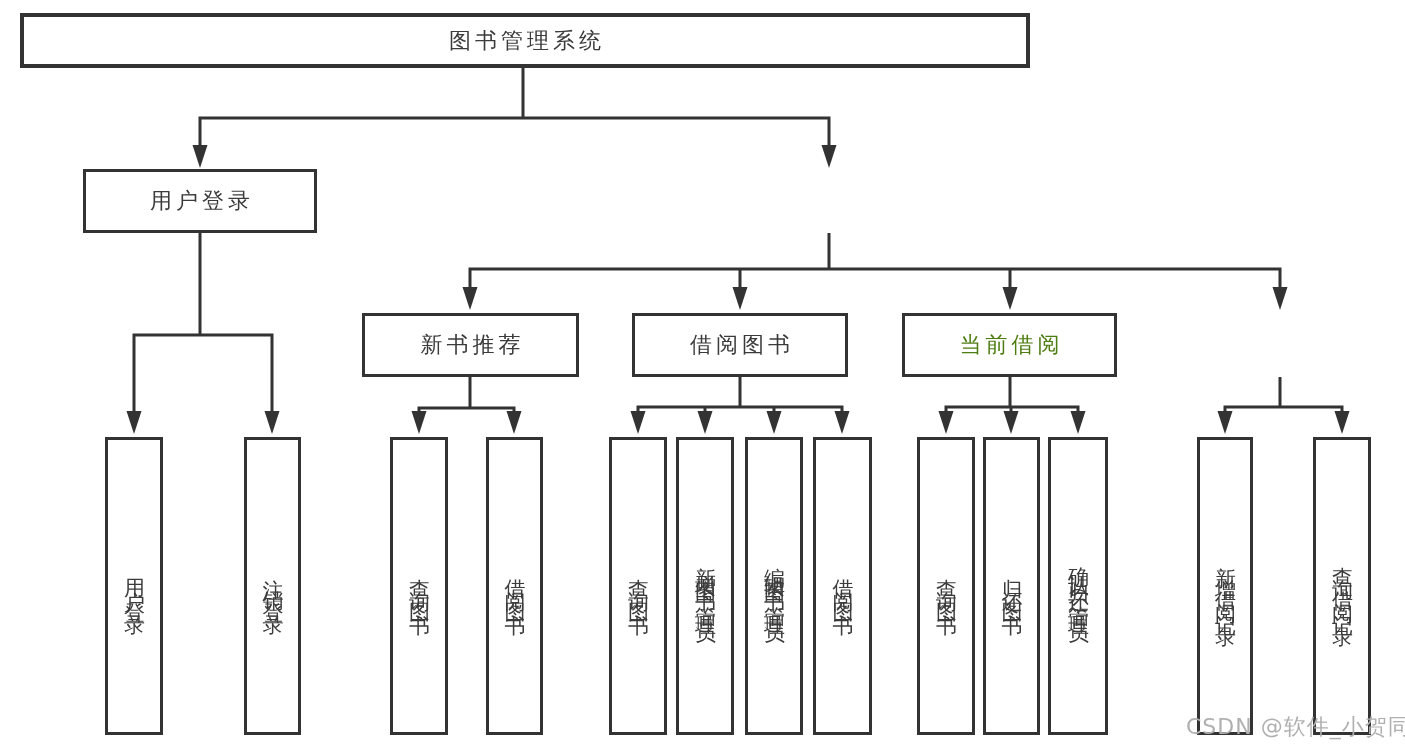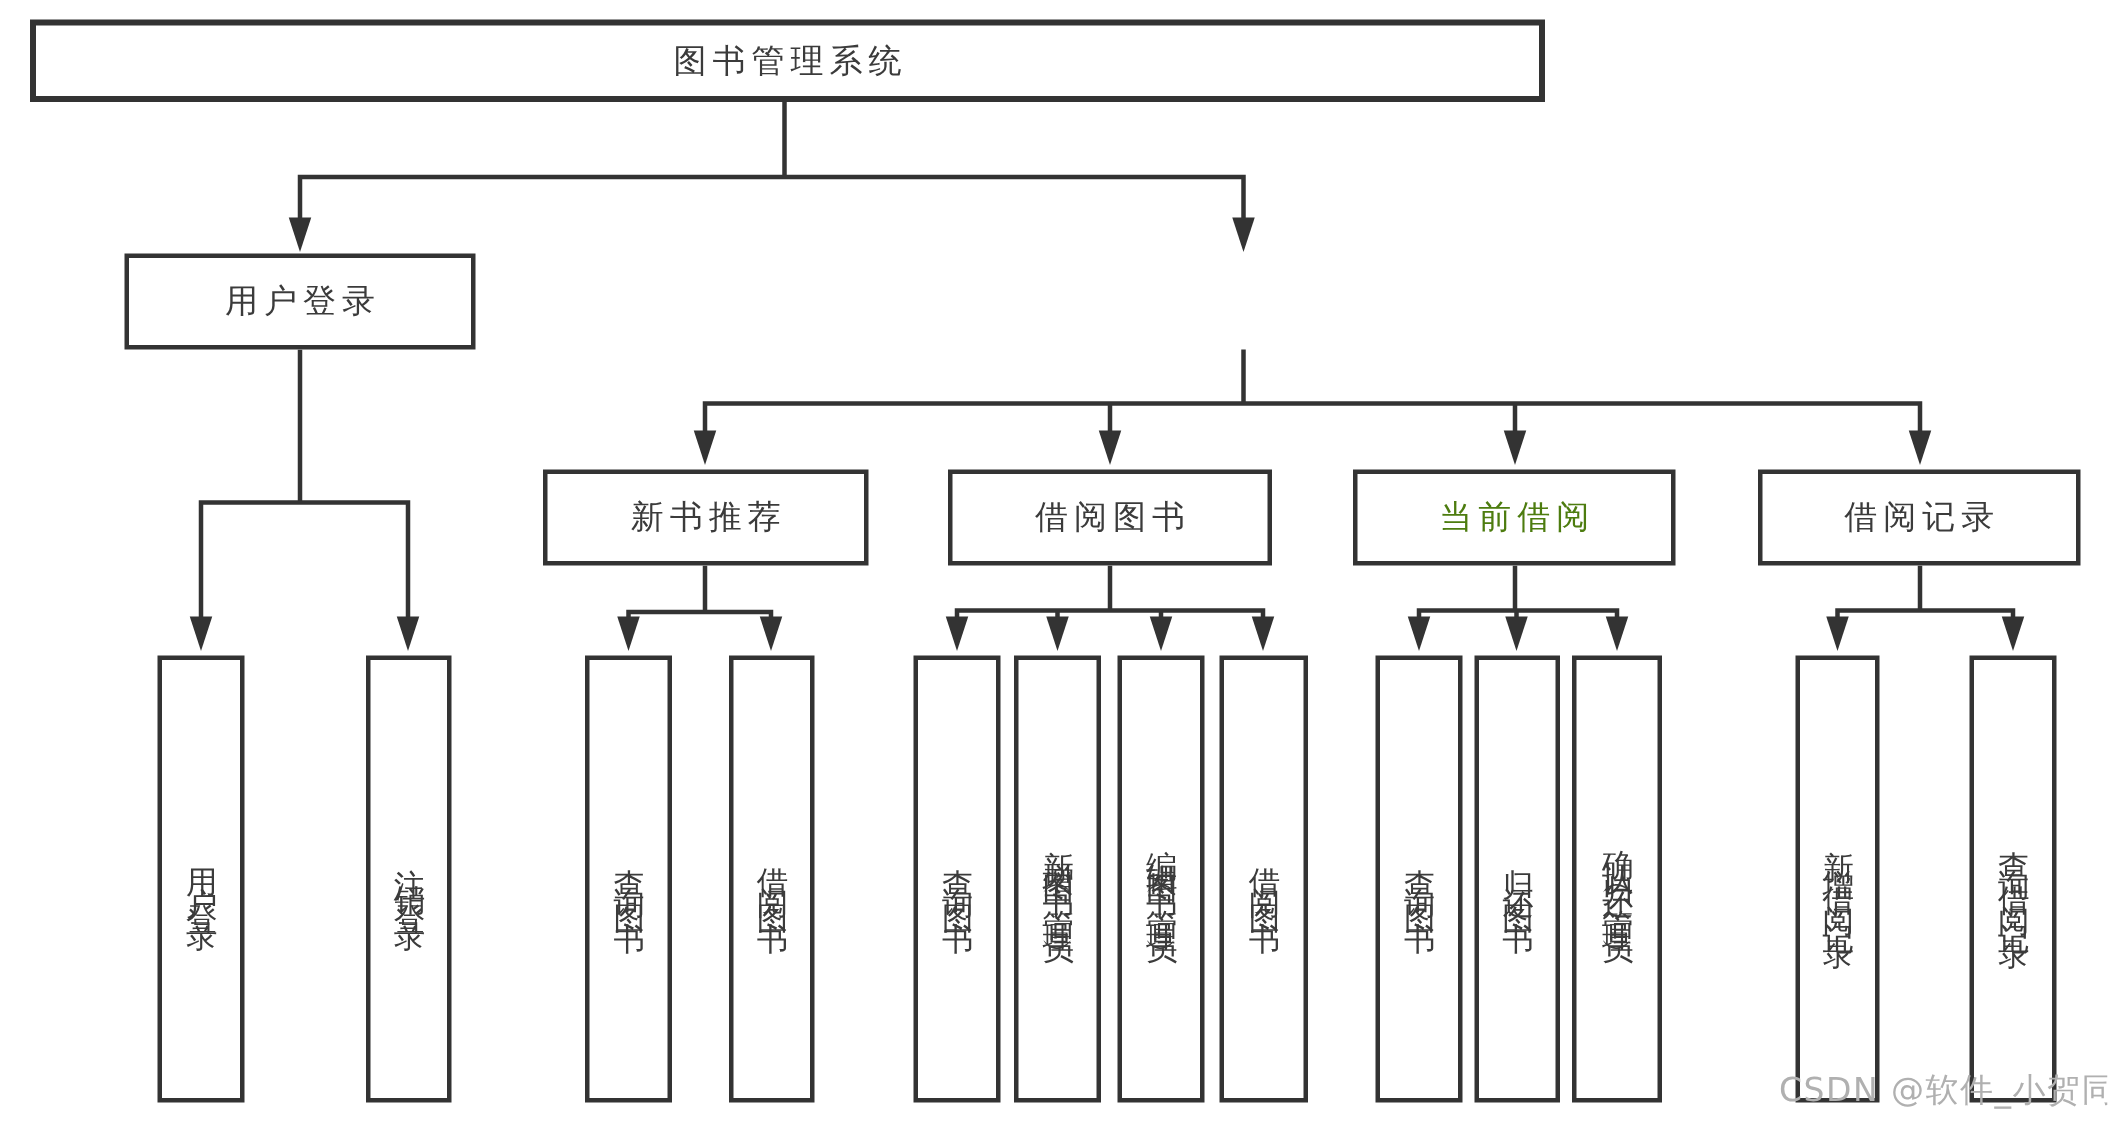--- a/index.html
+++ b/index.html
@@ -97,23 +97,20 @@
       </div>
       <div class="node h" style="left: 362px; top: 313px; width: 217px; height: 64px; border-color: rgb(51, 51, 51);">
         <span class="label" style="color: rgb(59, 59, 59);">新书推荐</span>
       </div>
       <div class="node h" style="left: 632px; top: 313px; width: 216px; height: 64px; border-color: rgb(51, 51, 51);">
         <span class="label" style="color: rgb(59, 59, 59);">借阅图书</span>
       </div>
       <div class="node h" style="left: 902px; top: 313px; width: 215px; height: 64px; border-color: rgb(51, 51, 51);">
         <span class="label" style="color: #4d7c0f;">当前借阅</span>
       </div>
-      <div class="node h" style="left: 1172px; top: 313px; width: 215px; height: 64px; border-color: rgb(51, 51, 51);">
-        <span class="label" style="color: rgb(59, 59, 59);">借阅记录</span>
-      </div>
       <div class="node v" style="left: 105px; top: 437px; width: 58px; height: 298px; border-color: rgb(51, 51, 51);">
         <span class="label" style="color: rgb(59, 59, 59);">用户登录</span>
       </div>
       <div class="node v" style="left: 244px; top: 437px; width: 57px; height: 298px; border-color: rgb(51, 51, 51);">
         <span class="label" style="color: rgb(59, 59, 59);">注销登录</span>
       </div>
       <div class="node v" style="left: 390px; top: 437px; width: 58px; height: 298px; border-color: rgb(51, 51, 51);">
         <span class="label" style="color: rgb(59, 59, 59);">查询图书</span>
       </div>
       <div class="node v" style="left: 486px; top: 437px; width: 57px; height: 298px; border-color: rgb(51, 51, 51);">

